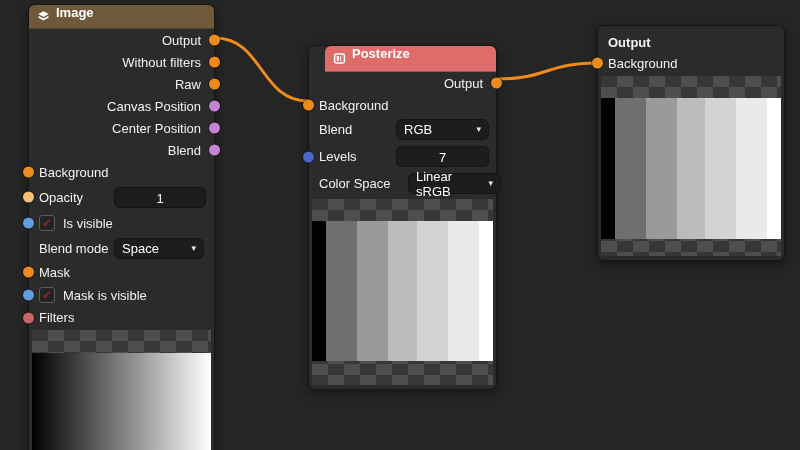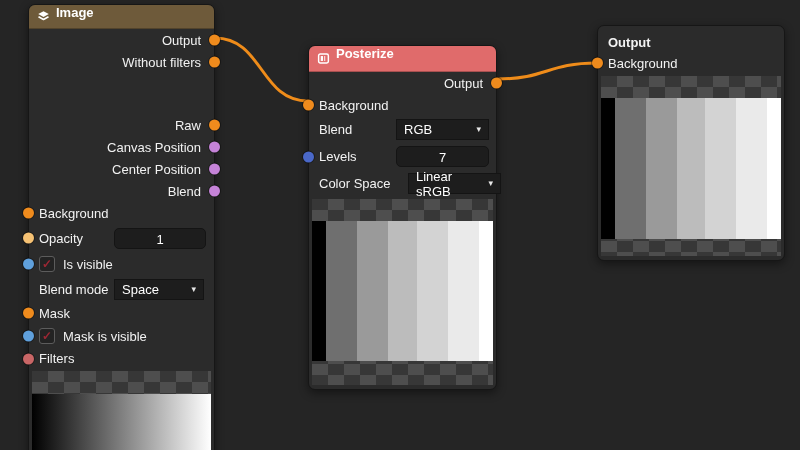--- a/index.html
+++ b/index.html
@@ -35,21 +35,21 @@
     width:11px;height:11px;border-radius:50%;
     box-shadow:0 0 0 1px rgba(0,0,0,.35);
   }
   .port.r{right:-6px;} .port.l{left:-6px;}
   .field{
     background:#1d1d1d;border:1px solid #141414;border-radius:5px;
     color:#fff;height:21px;line-height:21px;text-align:center;
     position:absolute;box-sizing:border-box;
   }
   .dropdown{
-    background:#1d1d1d;border:1px solid #141414;border-radius:0;
+    background:#1d1d1d;border:1px solid #141414;border-radius:6px;
     height:21px;position:absolute;box-sizing:border-box;
     display:flex;align-items:center;justify-content:space-between;
     padding:0 7px;color:#fff;
   }
   .dropdown .caret{font-size:9px;color:#e8e8e8;line-height:1;}
   .checkbox{
     width:16px;height:16px;border-radius:3px;flex:0 0 auto;
     background:#232323;border:1px solid #5c5c5c;
     display:flex;align-items:center;justify-content:center;
     margin-right:8px;box-sizing:border-box;
@@ -84,21 +84,21 @@
   </div>
 
   <div class="row right" style="height:22px;">
     <span>Output</span>
     <span class="port r" style="background: rgb(239, 139, 29);"></span>
   </div>
   <div class="row right" style="height:22px;">
     <span>Without filters</span>
     <span class="port r" style="background: rgb(239, 139, 29);"></span>
   </div>
-  <div class="row right" style="height:22px;margin-top:41px;">
+  <div class="row right" style="height:22px;">
     <span>Raw</span>
     <span class="port r" style="background: rgb(239, 139, 29);"></span>
   </div>
   <div class="row right" style="height:22px;">
     <span>Canvas Position</span>
     <span class="port r" style="background: rgb(197, 131, 216);"></span>
   </div>
   <div class="row right" style="height:22px;">
     <span>Center Position</span>
     <span class="port r" style="background: rgb(197, 131, 216);"></span>
@@ -152,21 +152,21 @@
     <span class="port l" style="background: rgb(201, 102, 102);"></span>
     <span>Filters</span>
   </div>
 
   <div class="preview" style="flex:1;">
     <div class="img" style="top: 23px; bottom: -5px; background: linear-gradient(to right, rgb(0, 0, 0), rgb(255, 255, 255));"></div>
   </div>
 </div>
 
 <div class="node" style="left:308px;top:45px;width:189px;height:345px;">
-  <div class="node-header" style="height: 25px; background: rgb(224, 107, 107);">
+  <div class="node-header" style="height: 25px; background: rgb(224, 107, 107); margin-left: 16px;">
     <span class="hicon">
       <svg width="13" height="13" viewBox="0 0 16 16">
           <rect x="2" y="2.5" width="12" height="11" rx="2" fill="none" stroke="#fff" stroke-width="1.8"></rect>
           <rect x="4.6" y="5" width="2.8" height="6" fill="#fff"></rect>
           <rect x="8.6" y="5" width="1.6" height="6" fill="#fff" opacity=".75"></rect>
         </svg>
     </span>
     <span>Posterize</span>
   </div>
 

